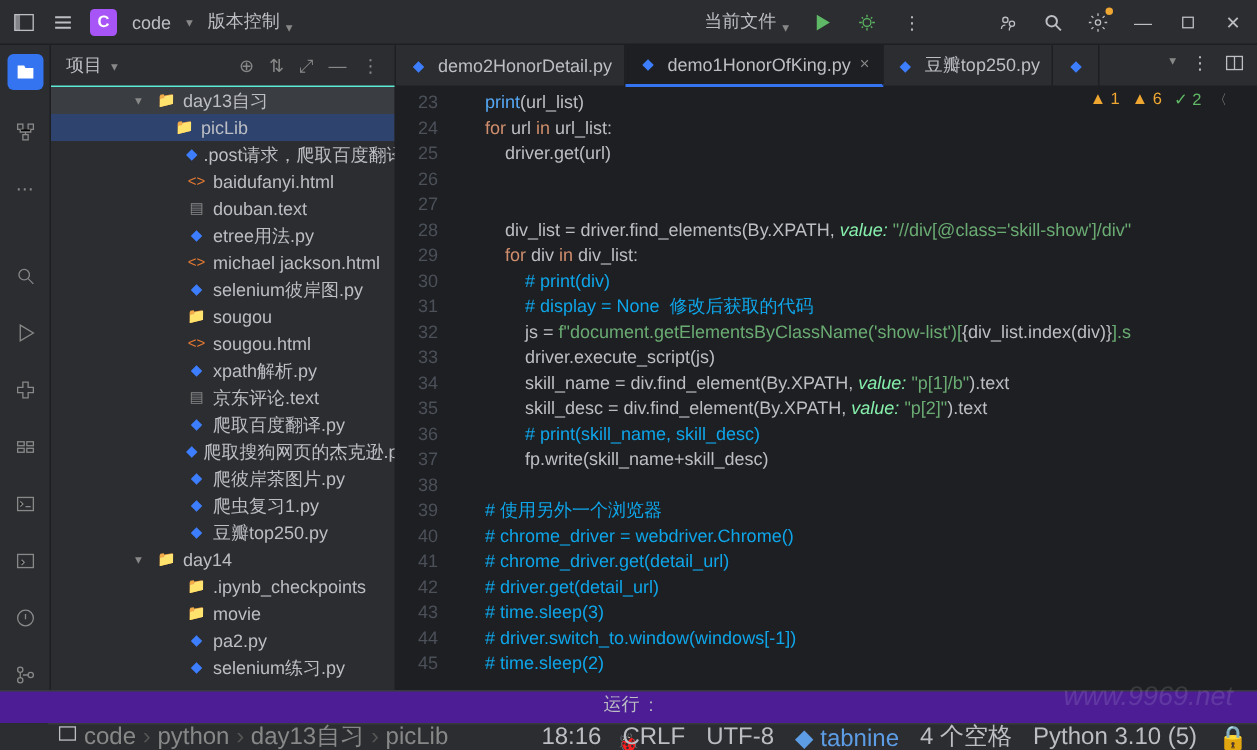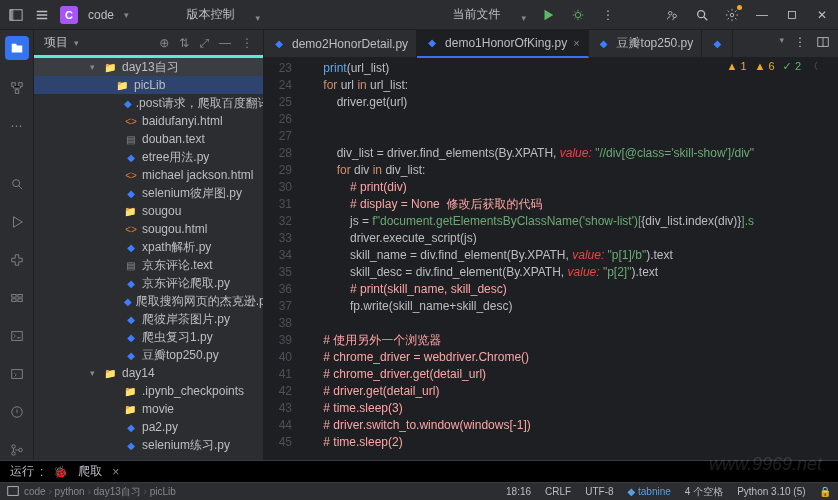--- a/index.html
+++ b/index.html
@@ -3,34 +3,34 @@
 <meta charset="utf-8">
 <style>
 * { margin:0; padding:0; box-sizing:border-box; font-family:'Segoe UI',Arial,sans-serif; }
 body { width:838px; height:500px; background:#2b2d30; color:#bcbec4; overflow:hidden; font-size:12px; position:relative; }
 .titlebar { height:30px; background:#2b2d30; display:flex; align-items:center; padding:0 8px; gap:8px; border-bottom:1px solid #1e1f22; }
 .tb-left { display:flex; align-items:center; gap:10px; }
 .tb-icon { width:16px; height:16px; display:flex; align-items:center; justify-content:center; color:#bcbec4; cursor:pointer; }
 .badge { background:#a855f7; color:#fff; width:18px; height:18px; border-radius:3px; display:flex; align-items:center; justify-content:center; font-weight:bold; font-size:11px; }
 .proj-name { font-size:12px; }
 .chev { font-size:9px; color:#888; }
-.tb-drop { display:flex; align-items:flex-end; gap:21px; cursor:pointer;margin-left:48px; }
+.tb-drop { display:flex; align-items:flex-end; gap:4px; cursor:pointer; }
 .tb-right { margin-left:auto; display:flex; align-items:center; gap:14px; }
 .run-btn { color:#5fb865; }
 .gear-yellow { color:#bcbec4; position:relative; }
 .gear-yellow::after { content:''; position:absolute; top:-2px; right:-2px; width:5px; height:5px; background:#f0a732; border-radius:50%; }
 
 .main { display:flex; height:430px; }
 .act-bar { width:34px; background:#2b2d30; border-right:1px solid #1e1f22; display:flex; flex-direction:column; align-items:center; padding-top:6px; gap:18px; }
 .act-icon { width:20px; height:20px; display:flex; align-items:center; justify-content:center; color:#888; cursor:pointer; position:relative; }
 .act-icon.active { background:#3574f0; color:#fff; border-radius:4px; padding:3px; width:24px; height:24px; }
 .act-spacer { flex:1; }
 
 .side-panel { width:230px; background:#2b2d30; border-right:1px solid #1e1f22; display:flex; flex-direction:column; }
-.side-head { height:28px; display:flex; align-items:center; padding:0 10px; gap:6px; border-bottom:3px solid #5eead4; }
+.side-head { height:28px; display:flex; align-items:center; padding:0 10px; gap:6px; border-bottom:1px solid #5eead4; }
 .side-head-icons { margin-left:auto; display:flex; gap:10px; color:#888; }
 .tree { flex:1; overflow:hidden; font-size:12px; }
 .tree-row { height:18px; display:flex; align-items:center; padding-left:10px; gap:4px; cursor:pointer; white-space:nowrap; }
 .tree-row.d1 { padding-left:56px; }
 .tree-row.d2 { padding-left:82px; }
 .tree-row.f1 { padding-left:90px; }
 .tree-row.sel { background:#2e436e; }
 .tree-row.sel2 { background:#3a3d41; }
 .tree-chev { font-size:9px; color:#888; width:10px; }
 .ficon { width:14px; height:14px; display:inline-flex; align-items:center; justify-content:center; font-size:10px; }
@@ -45,31 +45,31 @@
 .tab.active { background:#1e1f22; border-bottom:2px solid #3574f0; }
 .tab-close { color:#888; font-size:11px; }
 .tab-more { margin-left:auto; display:flex; gap:10px; padding:0 8px; }
 
 .code-area { flex:1; display:flex; overflow:hidden; position:relative; }
 .gutter { width:36px; background:#1e1f22; color:#4b5059; text-align:right; padding:2px 8px 0 0; font-family:Consolas,monospace; font-size:12px; line-height:17px; }
 .code { flex:1; font-family:Consolas,monospace; font-size:12px; line-height:17px; padding:2px 0 0 10px; white-space:pre; overflow:hidden; }
 .kw { color:#cf8e6d; }
 .fn { color:#56a8f5; }
 .str { color:#6aab73; }
-.cmt { color:#fca5a5; }
-.param { color:#ef4444; font-style:italic; }
+.cmt { color:#0ea5e9; }
+.param { color:#86efac; font-style:italic; }
 .inspect { position:absolute; top:2px; right:20px; font-size:11px; display:flex; gap:8px; }
 .insp-warn { color:#f0a732; }
 .insp-weak { color:#5fb865; }
 
-.bottom-panel { height:22px; border-top:1px solid #383a3e; display:flex; align-items:center; padding:0 10px; gap:10px; background:#000000; }
+.bottom-panel { height:22px; border-top:1px solid #383a3e; display:flex; align-items:center; padding:0 10px; gap:10px; background:#4c1d95;flex-direction:column; }
 .run-label { display:flex; align-items:center; gap:6px; }
 .bug-icon { color:#f0a732; }
 
-.status { height:18px; background:#2b2d30; border-top:1px solid #383a3e; display:flex; align-items:center; padding:0 6px; font-size:10px; gap:4px; }
+.status { height:18px; background:#2b2d30; border-top:1px solid #383a3e; display:flex; align-items:center; padding:0 6px; font-size:16px; gap:4px;margin-left:32px; }
 .bc { color:#888; }
 .bc-sep { color:#555; }
 .status-right { margin-left:auto; display:flex; gap:14px; align-items:center; }
 .tabnine { color:#5d9de6; }
 .lock { color:#888; }
 
 .watermark { position:absolute; right:16px; bottom:25px; color:rgba(255,255,255,0.12); font-size:18px; font-style:italic; pointer-events:none; }
 
 svg { width:14px; height:14px; }
 </style>
@@ -271,21 +271,21 @@
           <div class="tree-row f1">
             <span class="ficon fi-py">◆</span>
             <span>xpath解析.py</span>
           </div>
           <div class="tree-row f1">
             <span class="ficon fi-txt">▤</span>
             <span>京东评论.text</span>
           </div>
           <div class="tree-row f1">
             <span class="ficon fi-py">◆</span>
-            <span>京东评论爬取.py</span>
+            <span>爬取百度翻译.py</span>
           </div>
           <div class="tree-row f1">
             <span class="ficon fi-py">◆</span>
             <span>爬取搜狗网页的杰克逊.py</span>
           </div>
           <div class="tree-row f1">
             <span class="ficon fi-py">◆</span>
             <span>爬彼岸茶图片.py</span>
           </div>
           <div class="tree-row f1">

